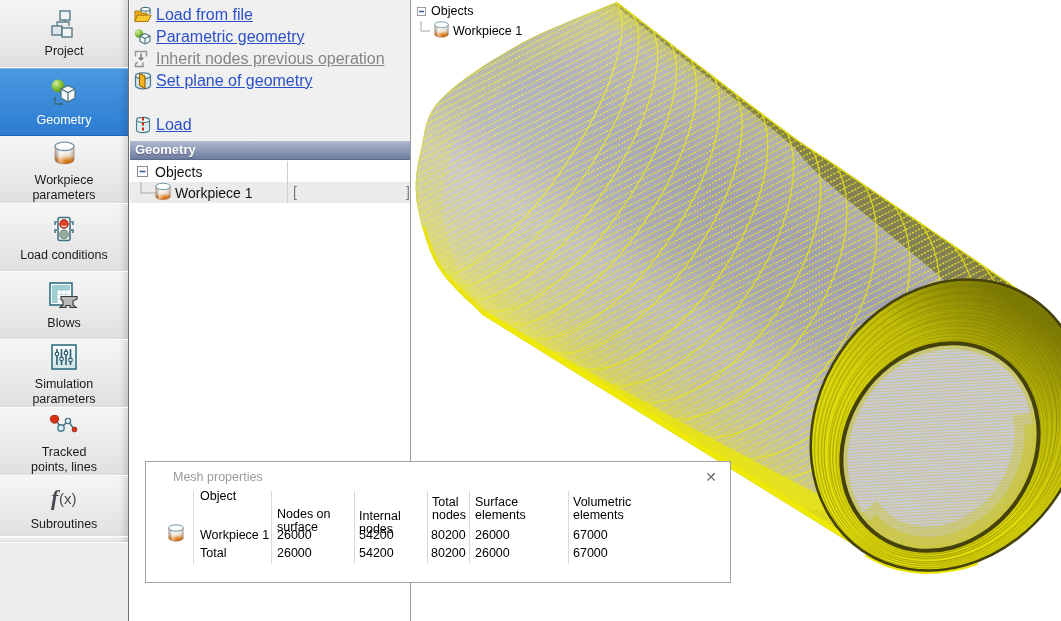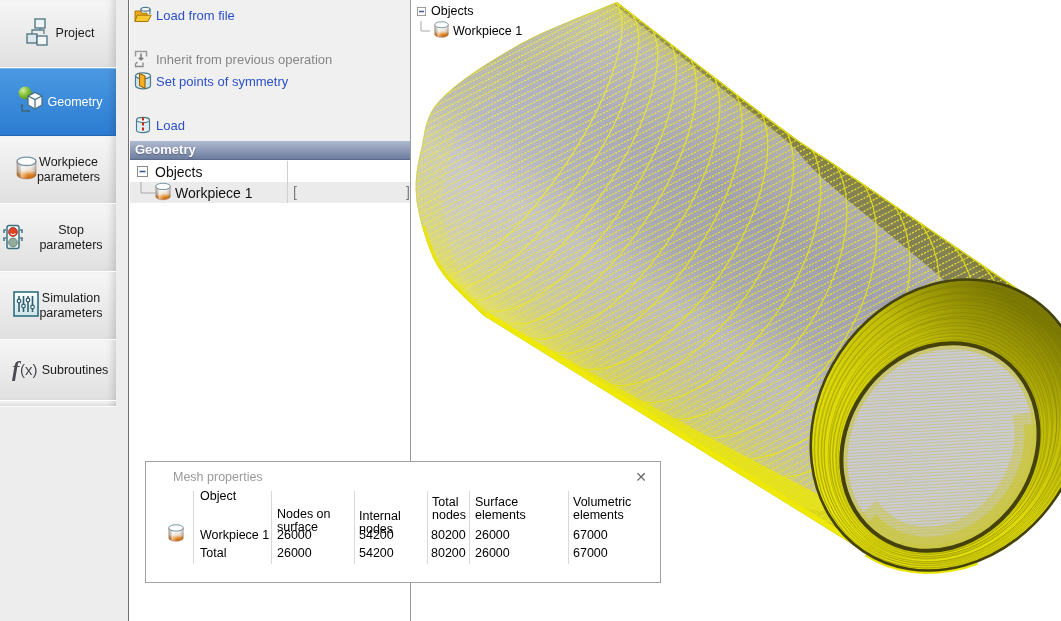--- a/index.html
+++ b/index.html
@@ -1,46 +1,46 @@
 <!DOCTYPE html>
 <html><head><meta charset="utf-8">
 <style>
 *{margin:0;padding:0;box-sizing:border-box}
 html,body{width:1061px;height:621px;overflow:hidden;font-family:"Liberation Sans",sans-serif;background:#fff}
 #app{position:relative;width:1061px;height:621px}
 
 #side{position:absolute;left:0;top:0;width:129px;height:621px;background:#ededed;border-right:1px solid #6e6e6e}
-.sitem{position:relative;width:116px;height:68px;background:linear-gradient(#f6f6f6,#e0e0e0);border-bottom:1px solid #fdfdfd;
+.sitem{position:relative;width:128px;height:68px;background:linear-gradient(#f6f6f6,#e0e0e0);border-bottom:1px solid #fdfdfd;
   box-shadow:inset -8px 0 8px -6px rgba(0,0,0,0.18);
-  display:flex;flex-direction:row;align-items:center;justify-content:center;text-align:center;
+  display:flex;flex-direction:column;align-items:center;justify-content:center;text-align:center;
   font-size:12.5px;color:#1a1a1a;line-height:15px}
 .sitem .ic{height:34px;display:flex;align-items:center;justify-content:center;margin-bottom:3px}
 .sitem.one .ic{margin-bottom:2px}
 .sitem.sel{background:linear-gradient(#4b99e2,#2c7cd2);color:#fff;border-top:1px solid #7db9ec;border-bottom:1px solid #1f66b0}
 .sitem.sel .ic{filter:none}
 
 #mid{position:absolute;left:130px;top:0;width:281px;height:621px;background:#fff;border-right:1px solid #9a9a9a}
 #links{position:absolute;left:0;top:0;width:280px;height:141px;background:#f0f0f0}
 .lrow{position:absolute;left:4px;height:22px;display:flex;align-items:center}
 .lrow .lic{width:18px;height:18px;margin-right:4px;flex:none}
-.lrow a{font-size:13px;color:#2b50c8;}
+.lrow a{font-size:16px;color:#2b50c8;text-decoration:underline}
 .lrow.dis a{color:#868686}
 #ghead{position:absolute;left:0;top:141px;width:280px;height:19px;
  background:linear-gradient(#b0bacf,#8b98b6 55%,#6e7d9e);border-bottom:1px solid #5c6b8d;
  color:#fff;font-weight:bold;font-size:13px;line-height:18px;padding-left:5px;text-shadow:0 1px 1px rgba(40,50,80,0.5)}
 #tree{position:absolute;left:0;top:161px;width:280px}
 .trow{position:relative;height:21px;display:flex;align-items:center;font-size:14px;color:#111}
 .trow.hl{background:#ebebeb}
 #tcol{position:absolute;left:157px;top:161px;width:1px;height:42px;background:#cfcfcf}
 .brk{position:absolute;font-size:14px;color:#7a7a7a;top:184px}
 
 #vp{position:absolute;left:411px;top:0;width:650px;height:621px;background:#fff}
 #vtree{position:absolute;left:5px;top:3px;font-size:12.5px;color:#000}
 
-#mesh{position:absolute;left:145px;top:461px;width:516px;height:122px;background:#fff;border:1px solid #a1a1a1}
+#mesh{position:absolute;left:145px;top:461px;width:586px;height:122px;background:#fff;border:1px solid #a1a1a1}
 #mesh .title{position:absolute;left:27px;top:8px;font-size:12.5px;color:#9b9b9b}
 #mesh .x{position:absolute;right:13px;top:7px;font-size:14px;color:#6b6b6b}
 #mesh .vline{position:absolute;top:29px;height:73px;width:1px;background:#d9d9d9}
 .mh{position:absolute;font-size:12.5px;color:#000;line-height:12.5px}
 .mc{position:absolute;font-size:12.5px;color:#000}
 </style></head><body>
 <div id="app">
 <div id="side">
 <div class="sitem one">
         <div class="ic">
@@ -108,21 +108,37 @@
           <svg width="26" height="26" viewBox="0 0 26 26">
 <g>
 <path d="M6 6 L4 6 L4 9 M6 14 L4 14 L4 17 M20 6 L22 6 L22 9 M20 14 L22 14 L22 17" stroke="#4a7a8a" stroke-width="1.6" fill="none"></path>
 <rect x="7" y="1.5" width="12" height="23" rx="2" fill="#eef5f6" stroke="#3f7080" stroke-width="1.5"></rect>
 <circle cx="13" cy="8" r="4.4" fill="#e34226" stroke="#8c2a14" stroke-width="0.8"></circle>
 <path d="M10.5 9.6 A4.4 4.4 0 0 0 15.5 9.6" stroke="#fff" stroke-width="1.1" fill="none"></path>
 <circle cx="13" cy="18.5" r="4.4" fill="#93ac9c" stroke="#5c7a66" stroke-width="0.8"></circle>
 </g>
           </svg>
         </div>
-        <div>Stop parameters</div>
+        <div>Load conditions</div>
+      </div>
+<div class="sitem one">
+        <div class="ic">
+          <svg width="32" height="32" viewBox="0 0 32 32">
+<rect x="2" y="2" width="22" height="22" fill="#fff" stroke="#2e6f80" stroke-width="1.6"></rect>
+<g stroke="#9bc8cc" stroke-width="1">
+<rect x="4.5" y="4.5" width="17" height="4.5" fill="#9fd0d4"></rect>
+<rect x="4.5" y="4.5" width="4.5" height="17" fill="#9fd0d4"></rect>
+<path d="M9 13.5 L21.5 13.5 M9 18 L21.5 18 M13.5 9 L13.5 21.5 M18 9 L18 21.5" stroke="#c4dde0"></path>
+</g>
+<g fill="#b8b8b8" stroke="#3a3a3a" stroke-width="1.2">
+<path d="M13 15.5 L29 15.5 L29 18 L25 20 L25 24 L28 26.5 L22 26.5 L22 24.5 L18 24.5 L18 26.5 L12 26.5 L15 24 L15 20 L13 18.5 Z"></path>
+</g>
+          </svg>
+        </div>
+        <div>Blows</div>
       </div>
 <div class="sitem">
         <div class="ic">
           <svg width="26" height="26" viewBox="0 0 26 26">
 <defs>
               <linearGradient id="simg" x1="0" y1="0" x2="0" y2="1">
 <stop offset="0" stop-color="#fbfdfd"></stop>
                 <stop offset="1" stop-color="#cfe4e8"></stop>
               </linearGradient>
             </defs>
@@ -132,20 +148,32 @@
 </g>
 <g fill="#f2f8f8" stroke="#2e5f70" stroke-width="1.2">
 <circle cx="6" cy="10" r="1.8"></circle>
               <circle cx="10.5" cy="15" r="1.8"></circle>
               <circle cx="15" cy="9" r="1.8"></circle>
               <circle cx="19.5" cy="16" r="1.8"></circle>
 </g>
           </svg>
         </div>
         <div>Simulation<br>parameters</div>
+      </div>
+<div class="sitem">
+        <div class="ic">
+          <svg width="30" height="20" viewBox="0 0 30 20">
+<path d="M6 4 L12 13 L19 6 L25 14" stroke="#4a7a8a" stroke-width="1.6" fill="none"></path>
+<circle cx="5.5" cy="4" r="4.2" fill="#d93214" stroke="#8c1e08" stroke-width="0.8"></circle>
+<circle cx="12" cy="13" r="3.2" fill="#d8ecef" stroke="#4a7a8a" stroke-width="1.4"></circle>
+<circle cx="19" cy="6" r="2.6" fill="#eef6f8" stroke="#4a7a8a" stroke-width="1.4"></circle>
+<circle cx="25.5" cy="14.5" r="2.4" fill="#d93214" stroke="#8c1e08" stroke-width="0.8"></circle>
+</svg>
+        </div>
+        <div>Tracked<br>points, lines</div>
       </div>
 <div class="sitem one" style="height:61px">
         <div class="ic">
           <svg width="34" height="26" viewBox="0 0 34 26">
             <text x="4" y="20" font-family="Liberation Serif,serif" font-style="italic" font-weight="bold" font-size="22" fill="#4a4a52">f</text>
             <text x="12" y="19" font-family="Liberation Sans,sans-serif" font-size="15" fill="#4a4a52">(x)</text>
           </svg>
         </div>
         <div>Subroutines</div>
       </div>
@@ -155,36 +183,51 @@
       <div id="links">
 <div class="lrow" style="top:4px">
           <span class="lic"><svg width="18" height="18" viewBox="0 0 18 18">
 <path d="M7 3 L7 8 M16 3 L16 8" stroke="#4a7a8a" stroke-width="1.2"></path>
 <ellipse cx="11.5" cy="3.2" rx="4.5" ry="1.9" fill="#fcfcfc" stroke="#4a7a8a" stroke-width="1.2"></ellipse>
 <path d="M1 5 L6.2 5 L7.8 7.2 L13 7.2 L13 15.5 L1 15.5 Z" fill="#f0a818" stroke="#a87808" stroke-width="1"></path>
 <path d="M3.2 9.2 L17.2 9.2 L14 15.5 L1 15.5 Z" fill="#f8c830" stroke="#a87808" stroke-width="1"></path>
 </svg></span>
           <a>Load from file</a>
         </div>
+<div class="lrow" style="top:26px">
+          <span class="lic"><svg width="18" height="18" viewBox="0 0 18 18">
+<defs>
+                <radialGradient id="lpg" cx="0.35" cy="0.3" r="0.8">
+                  <stop offset="0" stop-color="#d4edaa"></stop>
+                  <stop offset="0.5" stop-color="#8cc63e"></stop>
+                  <stop offset="1" stop-color="#4e8a1a"></stop>
+                </radialGradient>
+              </defs>
+<circle cx="5" cy="5.5" r="4.2" fill="url(#lpg)"></circle>
+<path d="M6 8 L11 5.5 L16 8 L16 13.5 L11 16 L6 13.5 Z" fill="#f6f8f8" stroke="#44707e" stroke-width="1.1"></path>
+<path d="M6 8 L11 10.5 L16 8 M11 10.5 L11 16" fill="none" stroke="#44707e" stroke-width="1.1"></path>
+</svg></span>
+          <a>Parametric geometry</a>
+        </div>
 <div class="lrow dis" style="top:48px">
           <span class="lic"><svg width="18" height="18" viewBox="0 0 18 18">
 <path d="M1.5 6.5 L1.5 1.5 L12.5 1.5 L12.5 6.5" fill="none" stroke="#9a9a9a" stroke-width="1.5"></path>
 <path d="M3.5 12 L1.5 14 L1.5 16.5 L9 16.5 L9 12.5" fill="#f2f2f2" stroke="#8a8a8a" stroke-width="1.3"></path>
 <path d="M7 3.5 L7 10 M7 10 L4.8 7.8 M7 10 L9.2 7.8" stroke="#7a7a7a" stroke-width="1.5" fill="none"></path>
 </svg></span>
-          <a>Inherit from previous operation</a>
+          <a>Inherit nodes previous operation</a>
         </div>
 <div class="lrow" style="top:70px">
           <span class="lic"><svg width="18" height="18" viewBox="0 0 18 18">
 <path d="M1.5 3.8 L1.5 13.8 A7.5 3 0 0 0 16.5 13.8 L16.5 3.8" fill="#cfe4ea" stroke="#4a7a8a" stroke-width="1.2"></path>
 <ellipse cx="9" cy="3.8" rx="7.5" ry="3" fill="#e8f2f5" stroke="#4a7a8a" stroke-width="1.2"></ellipse>
 <path d="M5.5 1.5 L11 4 L11 16.5 L5.5 13.5 Z" fill="#f5b020" stroke="#a06808" stroke-width="1"></path>
 <path d="M5.5 1.5 L11 4 L11 16.5 L5.5 13.5 Z" fill="none" stroke="#7a4a00" stroke-width="0.6" stroke-opacity="0.5"></path>
 </svg></span>
-          <a>Set points of symmetry</a>
+          <a>Set plane of geometry</a>
         </div>
 <div class="lrow" style="top:114px">
           <span class="lic"><svg width="18" height="18" viewBox="0 0 18 18">
 <path d="M2.5 4 L2.5 14 A6.5 2.6 0 0 0 15.5 14 L15.5 4" fill="#ddeef2" stroke="#4a7a8a" stroke-width="1.1"></path>
 <ellipse cx="9" cy="4" rx="6.5" ry="2.6" fill="#eef6f8" stroke="#4a7a8a" stroke-width="1.1"></ellipse>
 <path d="M9 1.5 L9 16.5" stroke="#d42408" stroke-width="2" stroke-dasharray="3 2"></path>
 </svg></span>
           <a>Load</a>
         </div>
 </div>

